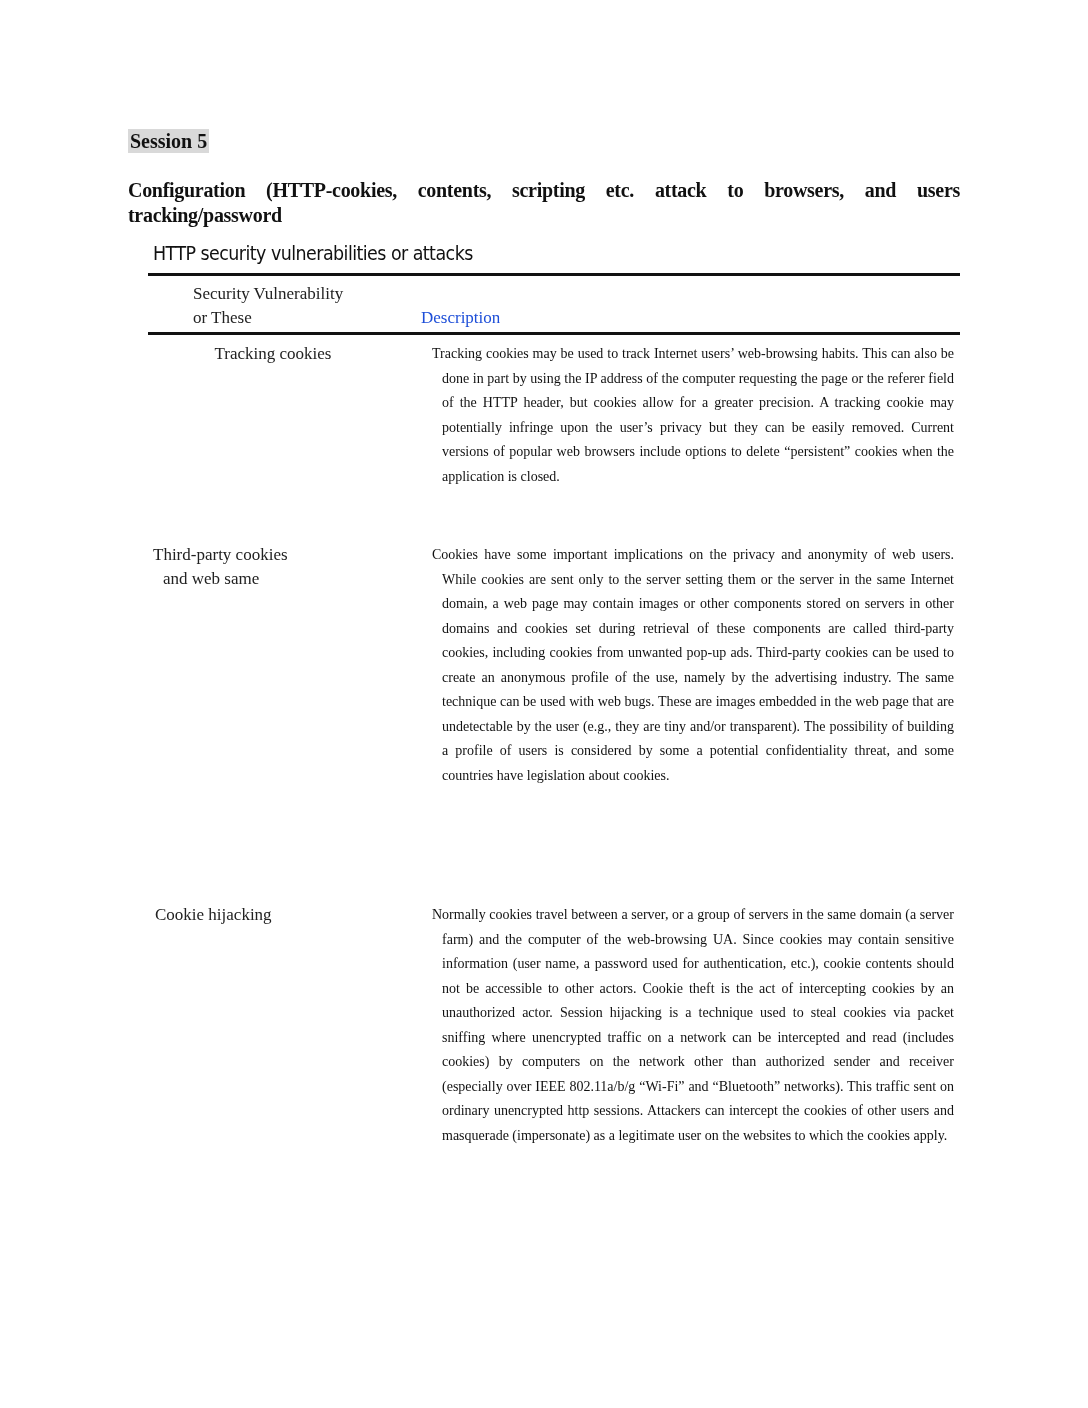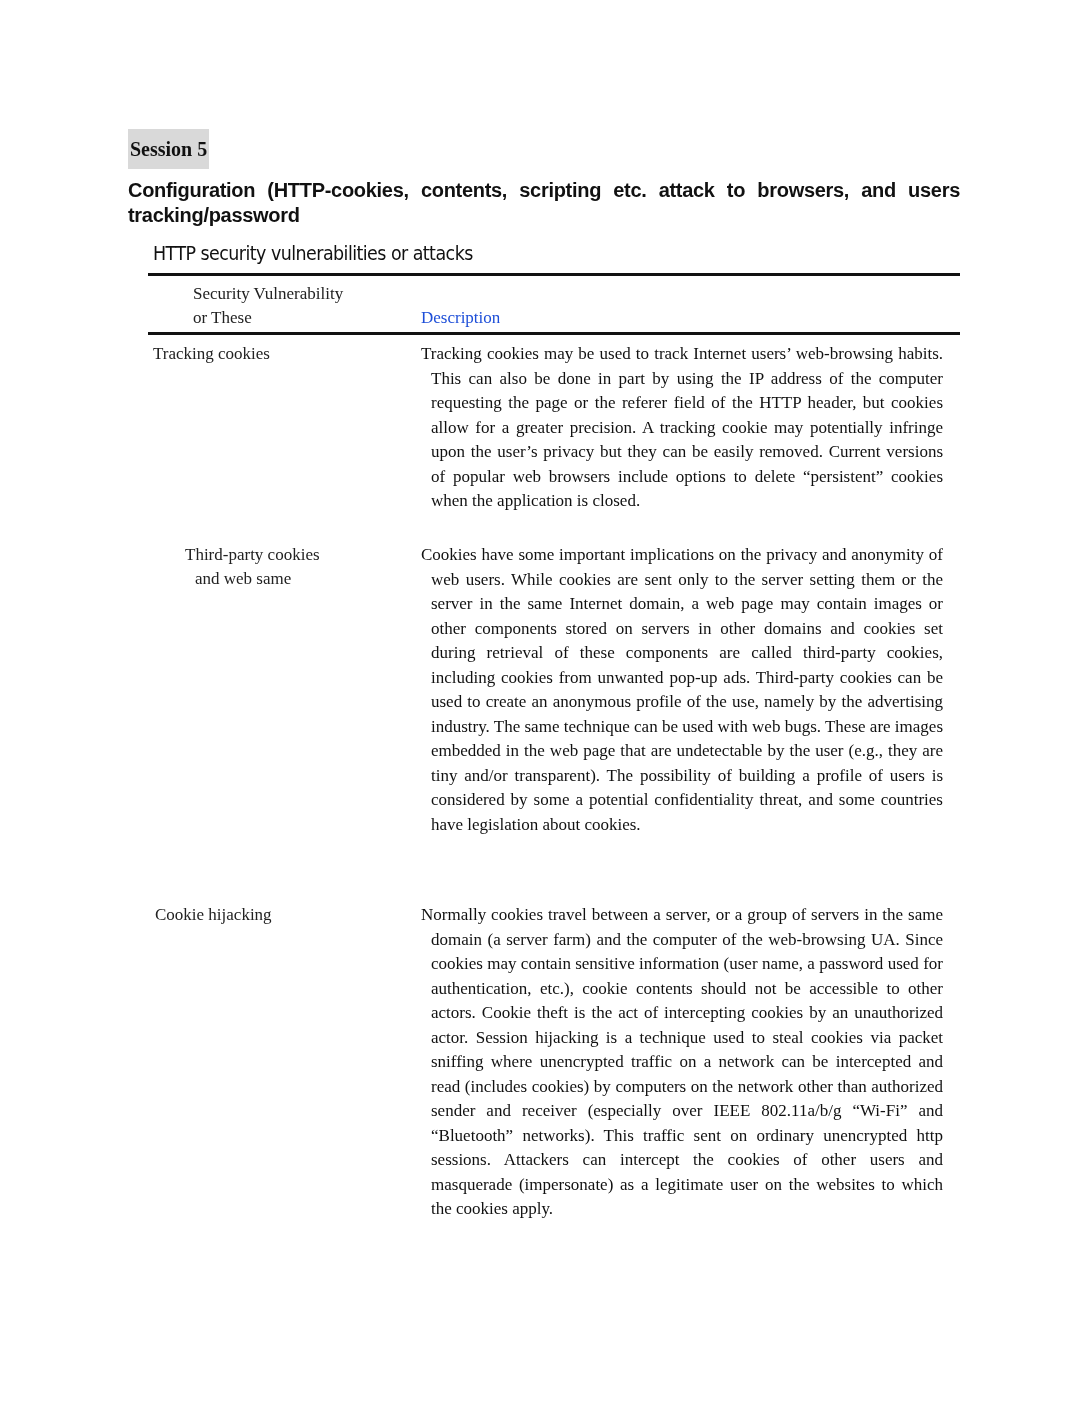--- a/index.html
+++ b/index.html
@@ -1,24 +1,24 @@
 <!DOCTYPE html>
 <html><head>
 <meta charset="utf-8">
 <style>
   html, body { margin: 0; padding: 0; background: #ffffff; }
   body { width: 1088px; height: 1408px; position: relative; overflow: hidden; color: #111; }
   .session {
     position: absolute; left: 128px; top: 129px;
     font-family: "Liberation Serif", serif; font-weight: bold; font-size: 20px;
-    background: #d9d9d9; padding: 8px 2px; line-height: 24px;
+    background: #d9d9d9; padding: 0 2px; line-height: 24px;
   }
   .heading {
     position: absolute; left: 128px; top: 178px; width: 832px;
-    font-family: Liberation Sans, sans-serif; font-weight: bold; font-size: 20px;
+    font-family: Liberation Serif, serif; font-weight: bold; font-size: 20px;
     line-height: 25px; text-align: justify; text-align-last: left;
     letter-spacing: -0.3px;
   }
   .heading .l1 { display: block; text-align: justify; text-align-last: justify; }
   .caption {
     position: absolute; left: 153px; top: 242px;
     font-family: "DejaVu Sans", sans-serif; font-size: 19px; color: #111;
     letter-spacing: -0.6px; transform: scaleX(0.92); transform-origin: left;
   }
   .rule-top { position: absolute; left: 148px; top: 273px; width: 812px; height: 3px; background: #111; }
@@ -30,22 +30,22 @@
   .th2 {
     position: absolute; left: 421px; top: 306px;
     font-family: "Liberation Serif", serif; font-size: 17px; line-height: 24px; color: #1d4ed8;
   }
   .term {
     position: absolute; left: 153px; width: 240px;
     font-family: "Liberation Serif", serif; font-size: 17px; line-height: 24px; color: #222;
   }
   .term .indent { padding-left: 10px; }
   .desc {
-    position: absolute; left: 421px; width: 512px;
-    font-family: "Liberation Serif", serif; font-size: 17px; line-height: 24.5px; color: #111;
+    position: absolute; left: 432px; width: 512px;
+    font-family: "Liberation Serif", serif; font-size: 14px; line-height: 24.5px; color: #111;
     text-align: justify; padding-left: 10px; text-indent: -10px;
   }
 </style>
 </head>
 <body>
 
 <div class="session">Session 5</div>
 
 <div class="heading">
   <span class="l1">Configuration (HTTP-cookies, contents, scripting etc. attack to browsers, and users</span>
@@ -57,26 +57,26 @@
 <div class="rule-top"></div>
 
 <div class="th1">
   <div>Security Vulnerability</div>
   <div>or These</div>
 </div>
 <div class="th2">Description</div>
 
 <div class="rule-mid"></div>
 
-<div class="term" style="top:342px;">
+<div class="term" style="top:342px;text-align:center;">
   <div>Tracking cookies</div>
 </div>
 <div class="desc" style="top:342px;">Tracking cookies may be used to track Internet users’ web-browsing habits. This can also be done in part by using the IP address of the computer requesting the page or the referer field of the HTTP header, but cookies allow for a greater precision. A tracking cookie may potentially infringe upon the user’s privacy but they can be easily removed. Current versions of popular web browsers include options to delete “persistent” cookies when the application is closed.</div>
 
-<div class="term" style="top:543px;margin-left:32px;">
+<div class="term" style="top:543px;">
   <div>Third-party cookies</div>
   <div class="indent">and web same</div>
 </div>
 <div class="desc" style="top:543px;">Cookies have some important implications on the privacy and anonymity of web users. While cookies are sent only to the server setting them or the server in the same Internet domain, a web page may contain images or other components stored on servers in other domains and cookies set during retrieval of these components are called third-party cookies, including cookies from unwanted pop-up ads. Third-party cookies can be used to create an anonymous profile of the use, namely by the advertising industry. The same technique can be used with web bugs. These are images embedded in the web page that are undetectable by the user (e.g., they are tiny and/or transparent). The possibility of building a profile of users is considered by some a potential confidentiality threat, and some countries have legislation about cookies.</div>
 
 <div class="term" style="top:903px; left:155px;">
   <div>Cookie hijacking</div>
 </div>
 <div class="desc" style="top:903px;">Normally cookies travel between a server, or a group of servers in the same domain (a server farm) and the computer of the web-browsing UA. Since cookies may contain sensitive information (user name, a password used for authentication, etc.), cookie contents should not be accessible to other actors. Cookie theft is the act of intercepting cookies by an unauthorized actor. Session hijacking is a technique used to steal cookies via packet sniffing where unencrypted traffic on a network can be intercepted and read (includes cookies) by computers on the network other than authorized sender and receiver (especially over IEEE 802.11a/b/g “Wi-Fi” and “Bluetooth” networks). This traffic sent on ordinary unencrypted http sessions. Attackers can intercept the cookies of other users and masquerade (impersonate) as a legitimate user on the websites to which the cookies apply.</div>
 

